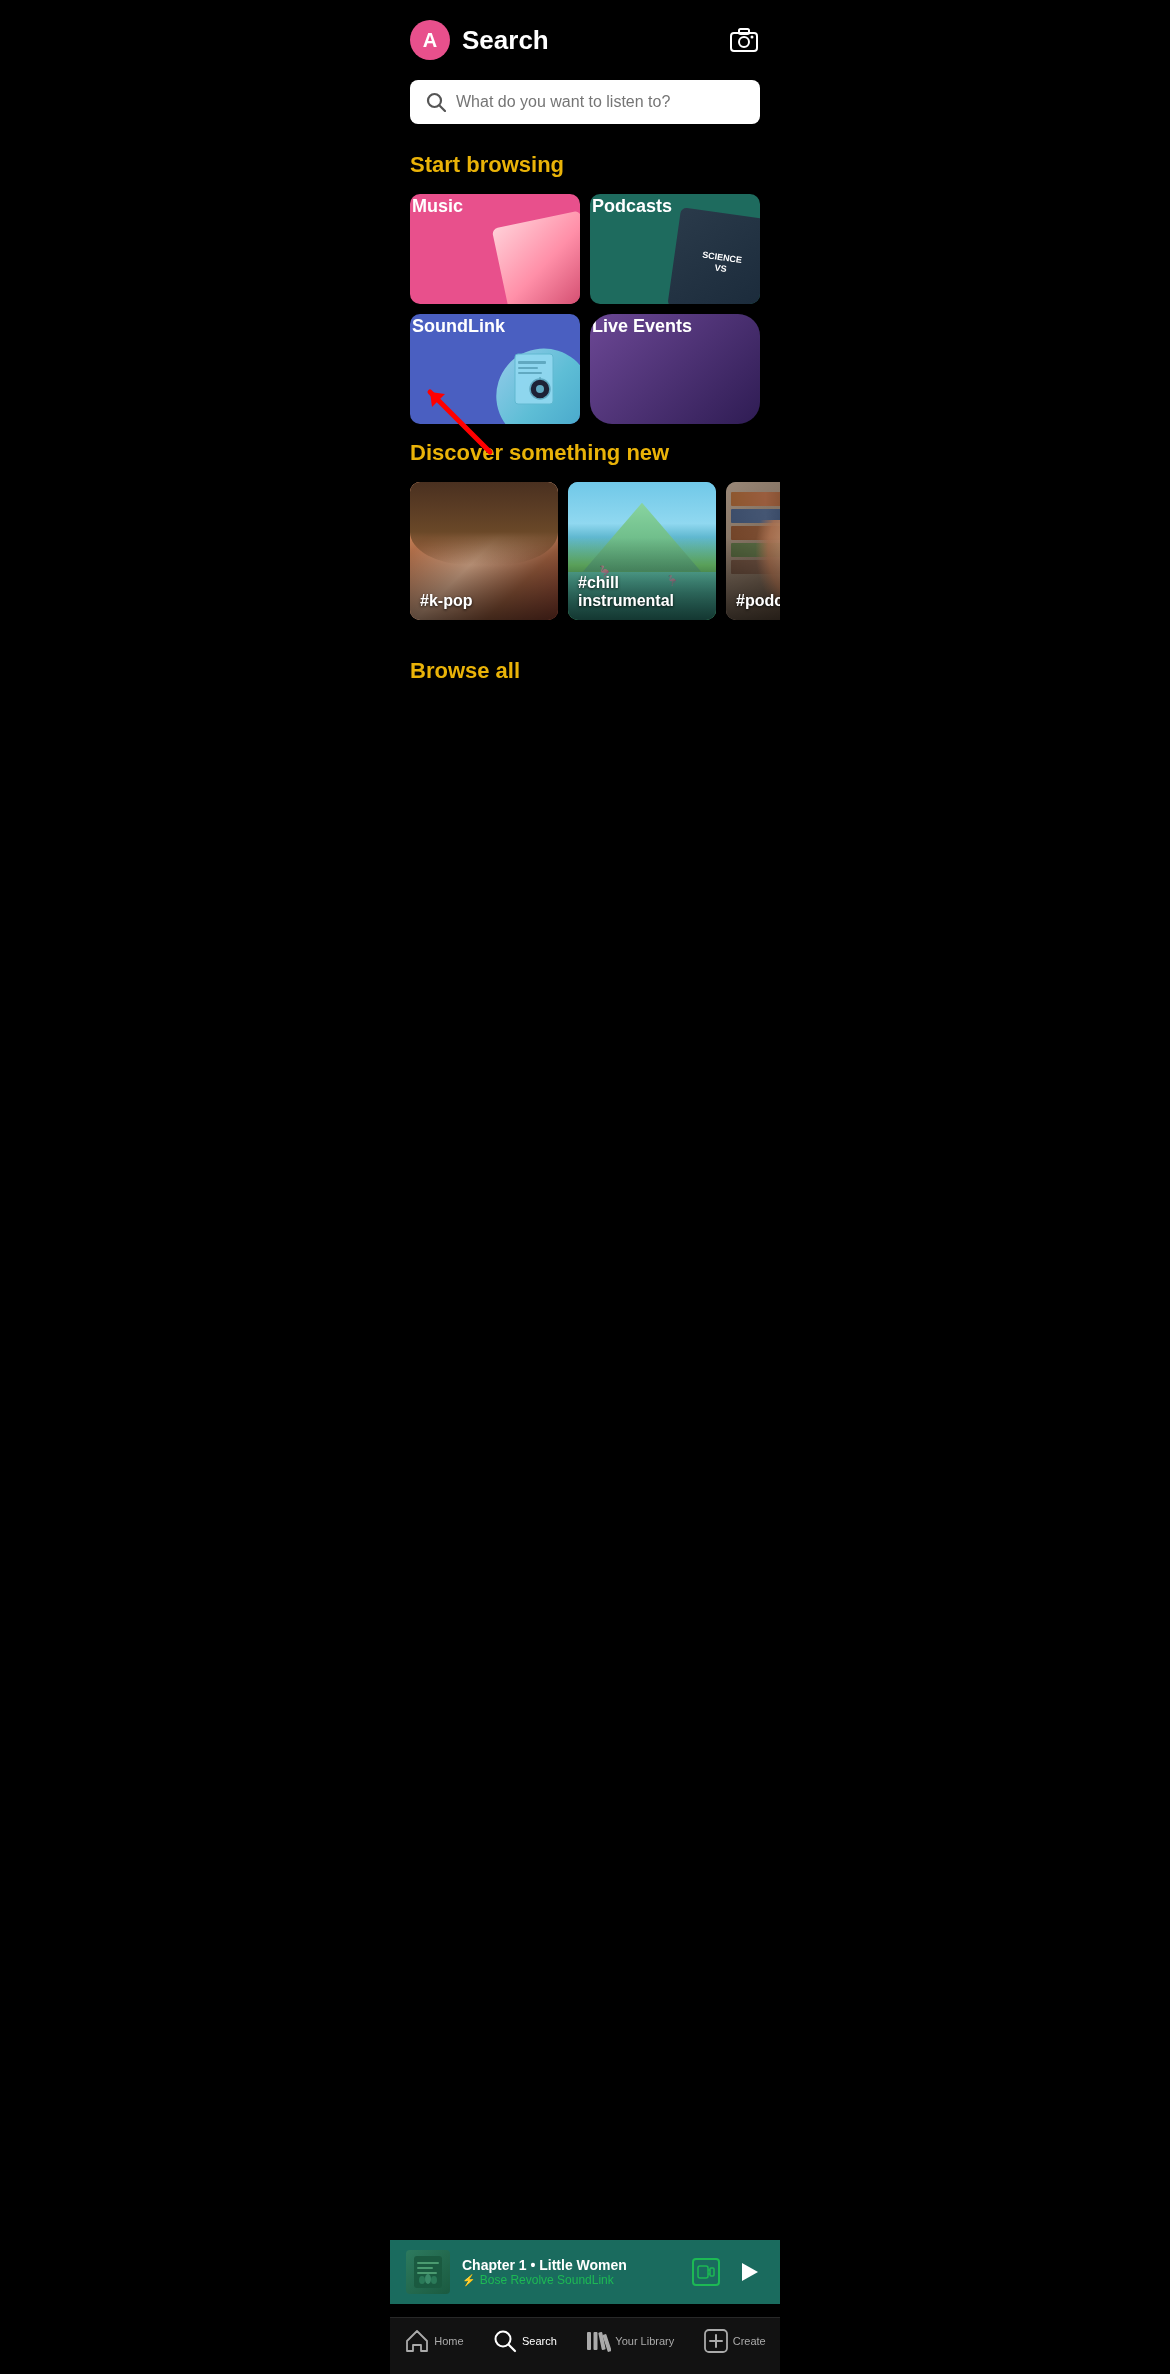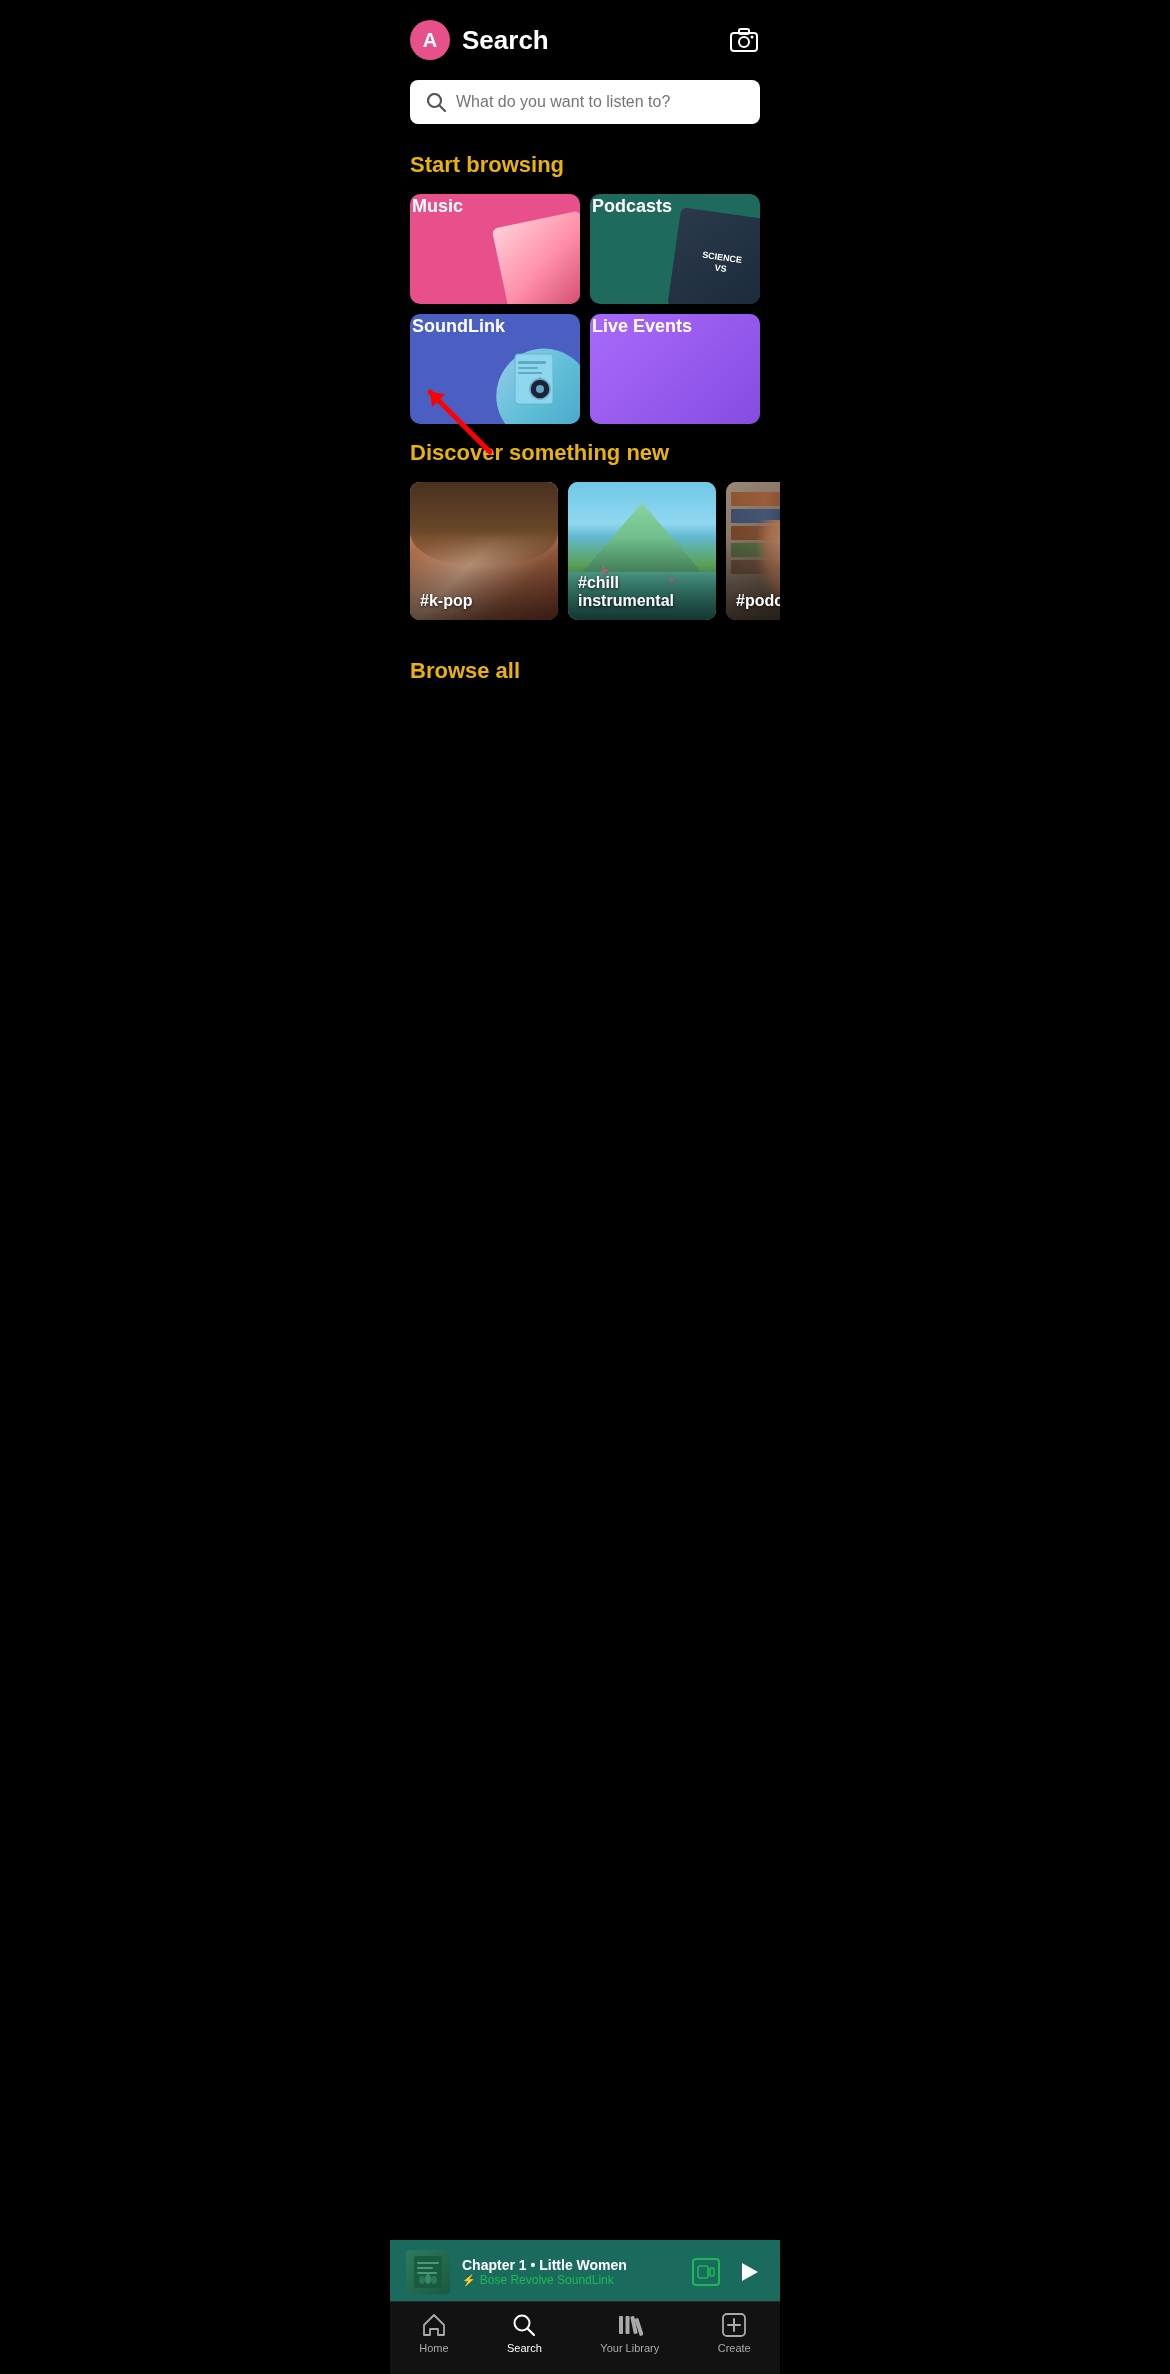--- a/index.html
+++ b/index.html
@@ -120,21 +120,22 @@
     .card-music {
       background: #e8508c;
     }
     .card-podcasts {
       background: #1e6b5e;
     }
     .card-audiobooks {
       background: #4a5fc1;
     }
     .card-live-events {
-      background: #8b5cf6;
+      background: #0f172a;
+      border-radius: 22px;
     }
 
     .discover-section {
       margin-top: 8px;
     }
 
     .discover-scroll {
       display: flex;
       gap: 10px;
       padding: 0 20px;
@@ -297,21 +298,21 @@
       border-top: 1px solid #282828;
       display: flex;
       align-items: center;
       justify-content: space-around;
       padding: 10px 0 20px;
       z-index: 200;
     }
 
     .nav-item {
       display: flex;
-      flex-direction: column;
+      flex-direction: row;
       align-items: center;
       gap: 4px;
       color: #aaa;
       font-size: 10px;
     }
 
     .nav-item.active {
       color: #fff;
     }
 

